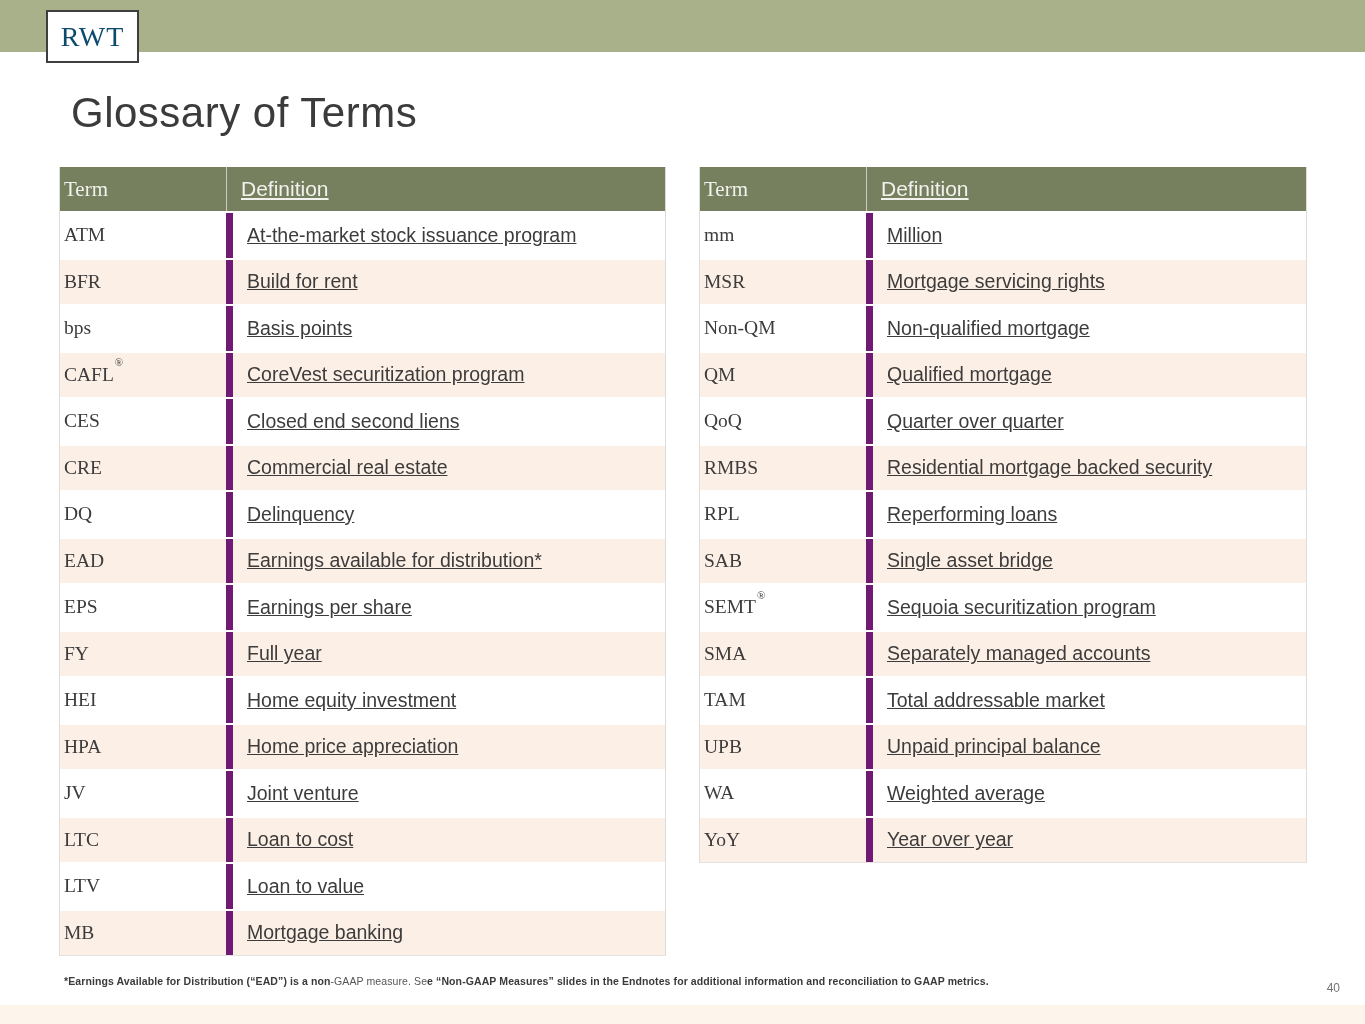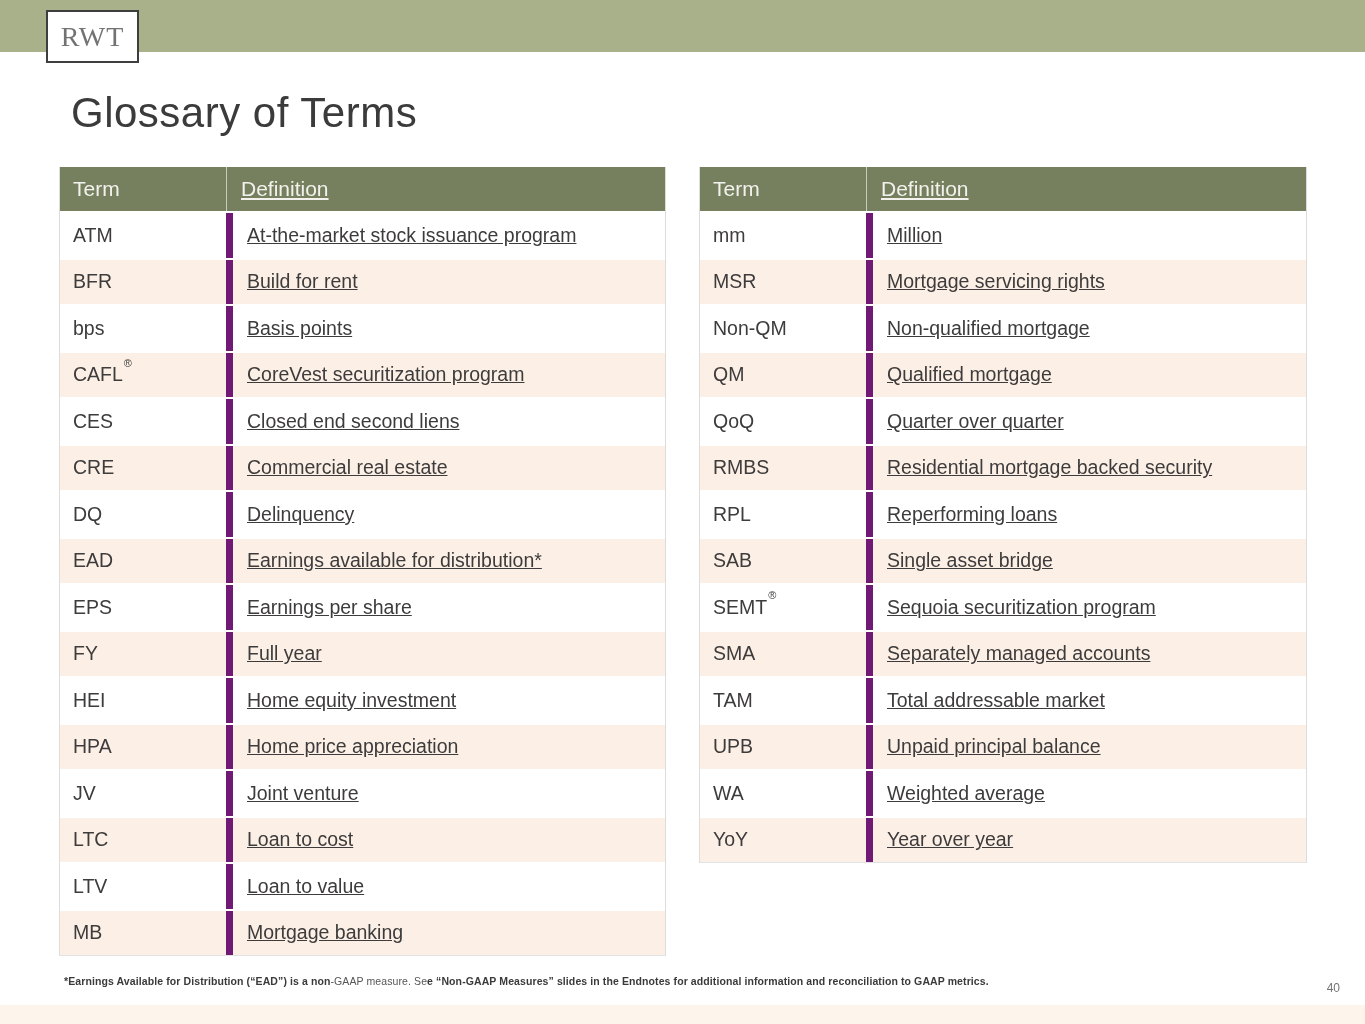--- a/index.html
+++ b/index.html
@@ -21,21 +21,21 @@
     background: #fdf4ec;
   }
   .logo-box {
     position: absolute; left: 46px; top: 10px; width: 93px; height: 53px;
     background: #ffffff; border: 2px solid #3e3e3e;
     display: flex; align-items: center; justify-content: center;
     box-sizing: border-box;
   }
   .logo-text {
     font-family: "Liberation Serif", serif;
-    font-size: 28px; color: #737373; letter-spacing: 1px;
+    font-size: 28px; color: #0c4a6e; letter-spacing: 1px;
   }
   .page-title {
     position: absolute; left: 71px; top: 89px;
     font-size: 42px; font-weight: 400; color: #3b3b3b;
     letter-spacing: 0.5px;
   }
 
   .glossary-table {
     position: absolute; top: 167px;
     border-left: 1px solid #dcdcdc; border-right: 1px solid #dcdcdc;
@@ -57,21 +57,21 @@
     display: flex; align-items: center;
     height: 46.5px; box-sizing: border-box;
     border-top: 2px solid #ffffff;
     font-size: 19.5px; color: #3d3b3b;
     background: #ffffff;
   }
   .g-row:nth-child(even) { background: #fcf0e6; }
   .g-row .g-cell.def { border-left: 7px solid #701a75; }
 
   .g-cell { box-sizing: border-box; }
-  .g-cell.term { width: 166px; padding-left: 13px; flex: 0 0 auto; }
+  .g-cell.term { width: 166px; padding-left: 4px; flex: 0 0 auto; font-family: Liberation Serif, serif; }
   .g-cell.def  { flex: 1 1 auto; padding-left: 14px; align-self: stretch; display: flex; align-items: center; text-decoration: underline; }
 
   .g-cell sup {
     font-size: 11px; line-height: 0; position: relative; top: -7px; left: 1px;
   }
 
   .footnote {
     position: absolute; left: 64px; top: 975px; width: 1010px;
     font-size: 10.5px; color: #3a3a3a; letter-spacing: 0.1px;
   }

